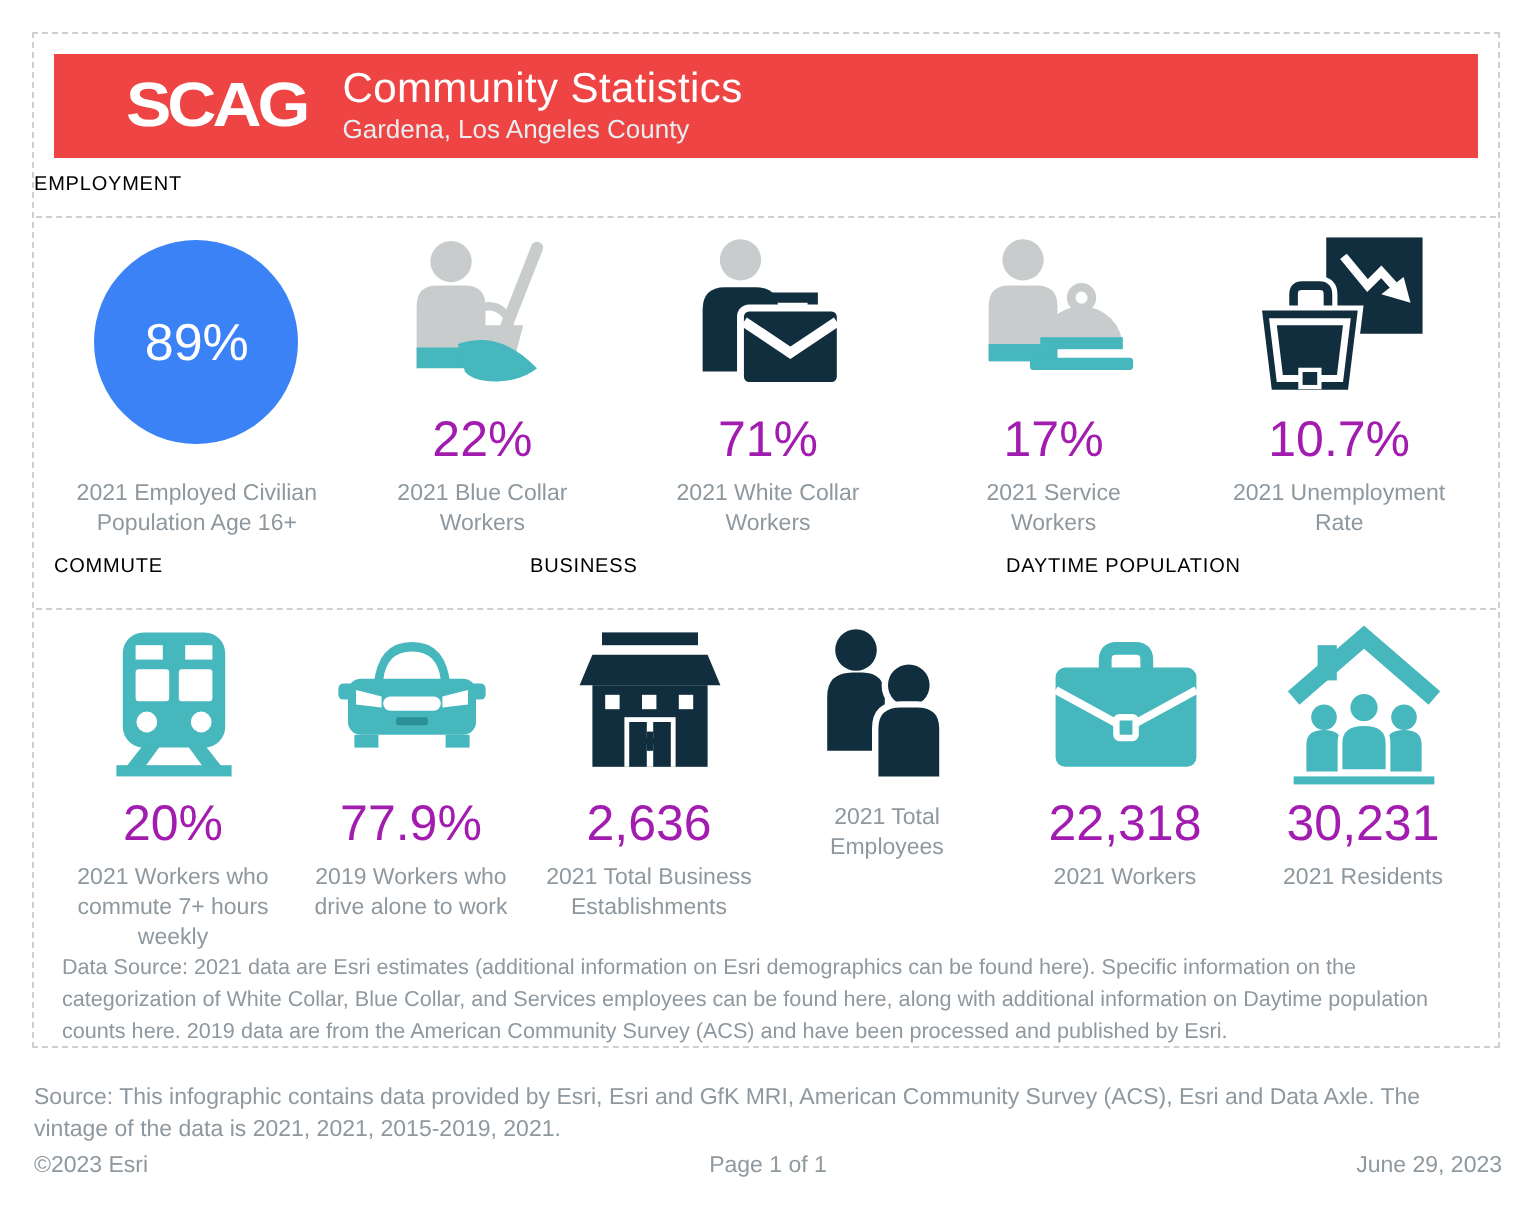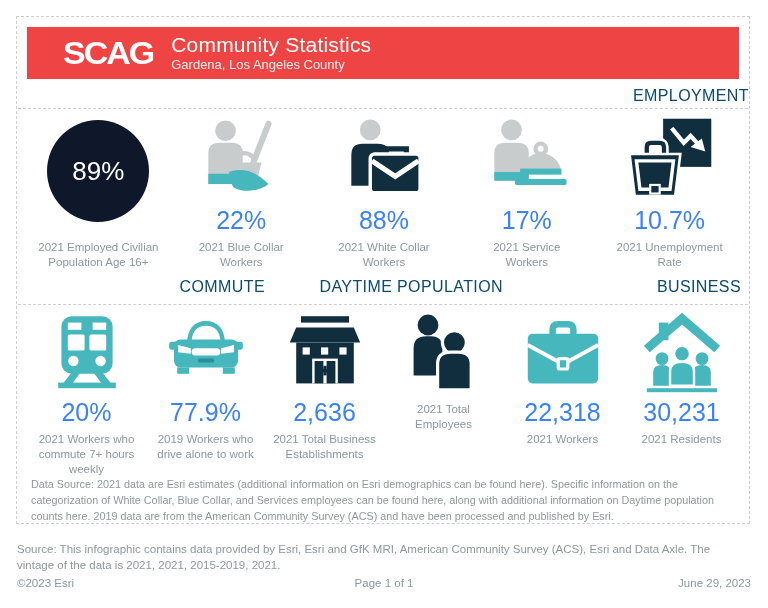--- a/index.html
+++ b/index.html
@@ -14,37 +14,37 @@
 
   
   .header { position:absolute; left:10px; top:10px; right:10px; height:52px;
             background:#ef4444; display:flex; align-items:center; }
   .logo { color:#fff; font-weight:700; font-size:34px; letter-spacing:-2px;
           margin-left:36px; transform:scaleY(.92); }
   .titles { margin-left:18px; color:#fff; }
   .title { font-size:21px; font-weight:400; line-height:24px; letter-spacing:.2px; }
   .subtitle { font-size:13px; font-weight:400; line-height:16px; color:#e8eef0; }
 
-  .sec-title { position:absolute; font-size:16px; color:#0c4a6e; letter-spacing:.4px; text-align:right; }
+  .sec-title { position:absolute; font-size:10px; color:#000000; letter-spacing:.4px; text-align:left; }
   .sec-title.emp { left:0; right:0; top:70px; }
 
   .divider { position:absolute; left:1px; right:1px; border-top:1px dashed #cfcfcf; }
   .d1 { top:91px; }
   .d2 { top:287px; }
 
   .row { position:absolute; left:10px; width:714px; display:flex; }
   .row1 { top:100px; }
   .row2 { top:296px; }
   .stat { flex:1; text-align:center; }
   .icon-box { height:88px; display:flex; align-items:flex-start; justify-content:center; }
   .row2 .icon-box { height:84px; }
-  .value { font-size:25px; color:#3b82f6; height:30px; line-height:30px; margin-top:0; }
+  .value { font-size:25px; color:#a21caf; height:30px; line-height:30px; margin-top:0; }
   .label { font-size:11.5px; line-height:1.32; color:#8e989e; white-space:pre-line; margin-top:5px; }
 
-  .big-circle { width:102px; height:102px; border-radius:50%; background:#0f172a;
+  .big-circle { width:102px; height:102px; border-radius:50%; background:#3b82f6;
                 display:flex; align-items:center; justify-content:center;
                 color:#fff; font-size:26px; margin-top:3px; }
   .circle-wrap { height:118px; display:flex; justify-content:center; align-items:flex-start; }
 
   .row2heads { position:absolute; left:10px; top:261px; width:714px; display:flex; }
   .row2heads .sec-title { position:static; flex:1; }
 
   .datasource { position:absolute; left:14px; top:459px; width:708px;
                 font-size:10.8px; line-height:1.5; color:#8e989e; }
 
@@ -108,21 +108,21 @@
       <div class="stat">
         <div class="icon-box">
           <svg width="86" height="86" viewBox="0 0 100 100">
             <circle cx="34" cy="15" r="12" fill="#c8cccd"></circle>
             <path d="M12,80 V44 Q12,31 25,31 H43 Q56,31 56,44 V80 Z" fill="#102e3d"></path>
             <path d="M52,44 V37 H76 V44" fill="none" stroke="#102e3d" stroke-width="6"></path>
             <rect x="34" y="43" width="58" height="45" rx="5" fill="#102e3d" stroke="#fff" stroke-width="4"></rect>
             <path d="M36,51 L63,69 L90,51" fill="none" stroke="#fff" stroke-width="6"></path>
           </svg>
         </div>
-        <div class="value">88%</div>
+        <div class="value">71%</div>
         <div class="label">2021 White Collar
 Workers</div>
       </div>
 
       <div class="stat">
         <div class="icon-box">
           <svg width="86" height="86" viewBox="0 0 100 100">
             <circle cx="32" cy="15" r="12" fill="#c8cccd"></circle>
             <path d="M12,74 V42 Q12,30 24,30 H40 Q52,30 52,42 V74 Z" fill="#c8cccd"></path>
             <rect x="12" y="64" width="40" height="10" fill="#45b7bd"></rect>
@@ -151,22 +151,22 @@
           </svg>
         </div>
         <div class="value">10.7%</div>
         <div class="label">2021 Unemployment
 Rate</div>
       </div>
     </div>
 
     <div class="row2heads">
       <div class="sec-title">COMMUTE</div>
+      <div class="sec-title">BUSINESS</div>
       <div class="sec-title">DAYTIME POPULATION</div>
-      <div class="sec-title">BUSINESS</div>
     </div>
     <div class="divider d2"></div>
 
     <div class="row row2">
 
       <div class="stat">
         <div class="icon-box">
           <svg width="80" height="80" viewBox="0 0 100 100">
             <rect x="18" y="4" width="64" height="72" rx="13" fill="#45b7bd"></rect>
             <rect x="26" y="12" width="48" height="9" fill="#fff"></rect>

